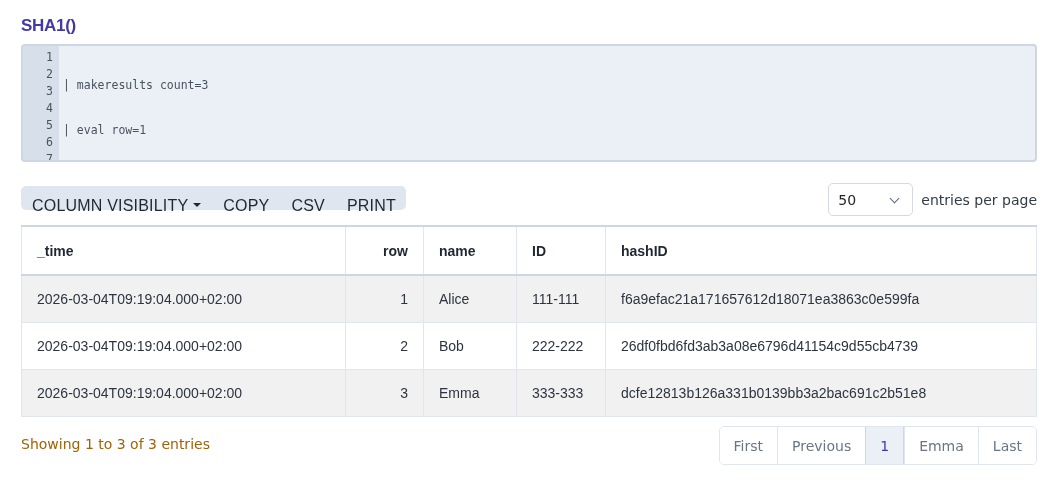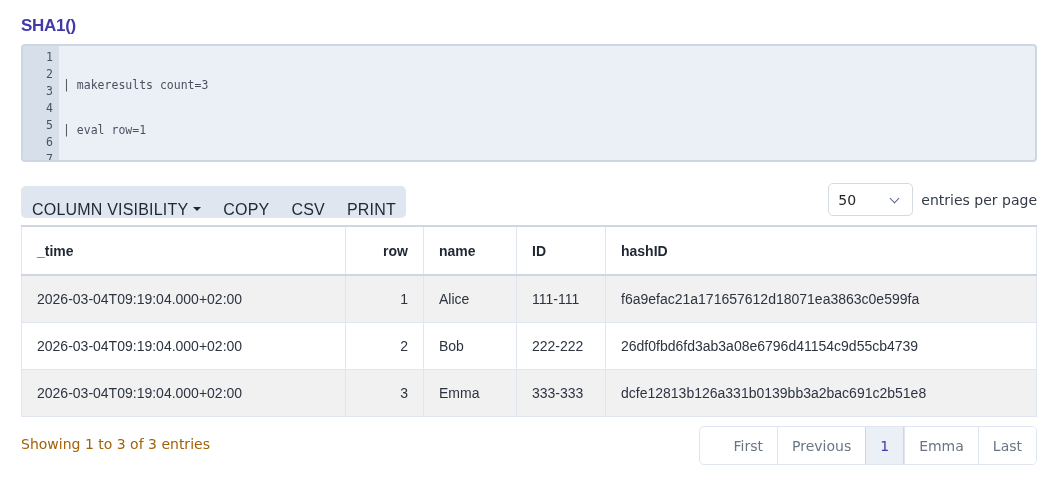--- a/index.html
+++ b/index.html
@@ -24,21 +24,21 @@
       text-align: right; padding-right: 6px;
     }
     .gutter div, .code-lines div { height: 17px; line-height: 17px; }
     .code-lines {
       flex: 1; padding-top: 3px; padding-left: 4px;
       font-family: "DejaVu Sans Mono", monospace; font-size: 11.5px; color: #4a5160;
       white-space: pre;
     }
 
     .btn-group {
-      position: absolute; left: 21px; top: 186px; height: 32px;
+      position: absolute; left: 21px; top: 186px; height: 24px;
       background: #dfe6ef; border-radius: 5px; display: flex; align-items: center;
       padding: 16px 4px 0 11px;
     }
     .btn-group .btn {
       font-family: "Liberation Sans", sans-serif; font-size: 16px; color: #1f2733;
       margin-right: 22px; cursor: pointer; display: flex; align-items: center;
       letter-spacing: 0.2px;
     }
     .btn-group .btn:last-child { margin-right: 6px; }
     .caret { display: inline-block; width: 0; height: 0; margin-left: 5px;
@@ -79,21 +79,21 @@
     .c-name { width: 93px; }
     .c-id { width: 89px; }
 
     .info {
       position: absolute; left: 21px; top: 436px;
       font-family: "DejaVu Sans", sans-serif; font-size: 14px; color: #a16207;
     }
 
     .pager {
       position: absolute; right: 26px; top: 426px; height: 39px; display: flex;
-      border: 1px solid #dfe6ef; border-radius: 5px; overflow: hidden; padding-left: 20px;
+      border: 1px solid #dfe6ef; border-radius: 5px; overflow: hidden;
     }
     .pager .pg {
       display: flex; align-items: center; padding: 0 14px;
       font-family: "DejaVu Sans", sans-serif; font-size: 14px; color: #6b7585;
       border-left: 1px solid #dfe6ef; cursor: pointer; background: #ffffff;
     }
     .pager .pg:first-child { border-left: none; }
     .pager .pg.active { background: #ebf0f6; color: #4338a8; border-left: 1px solid #cdd6e2; border-right: 1px solid #cdd6e2; }
   </style>
 </head>

